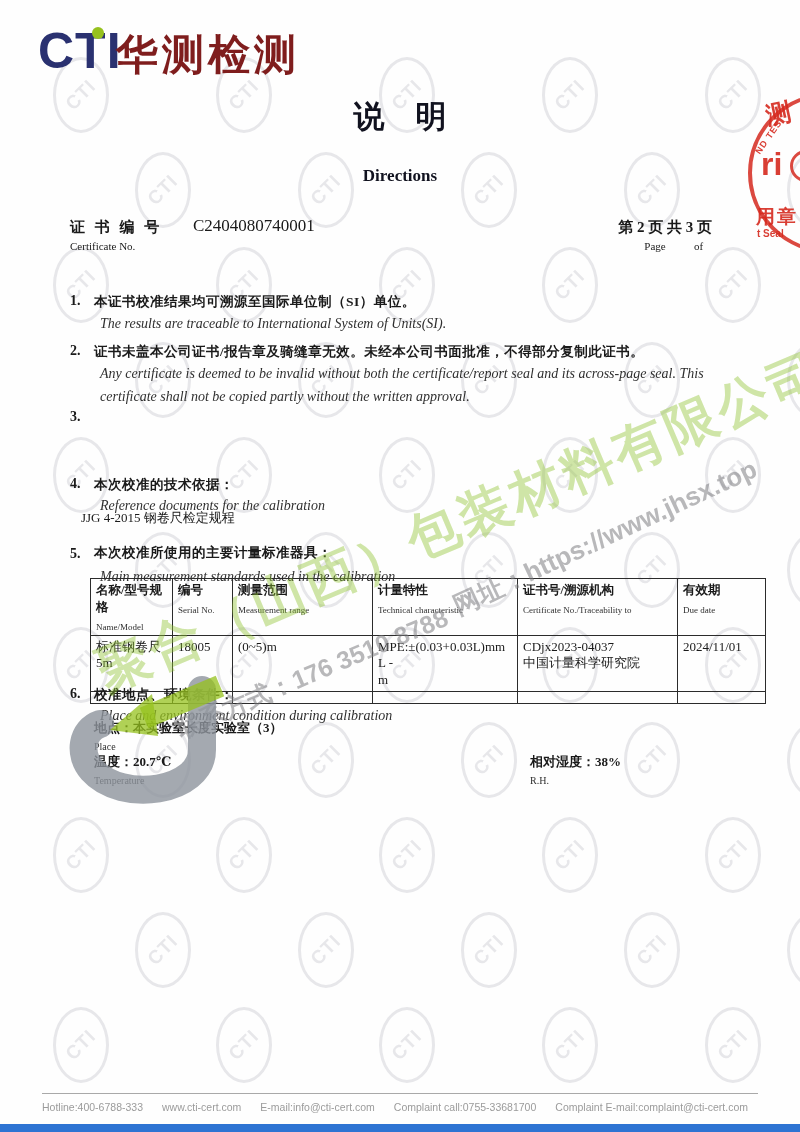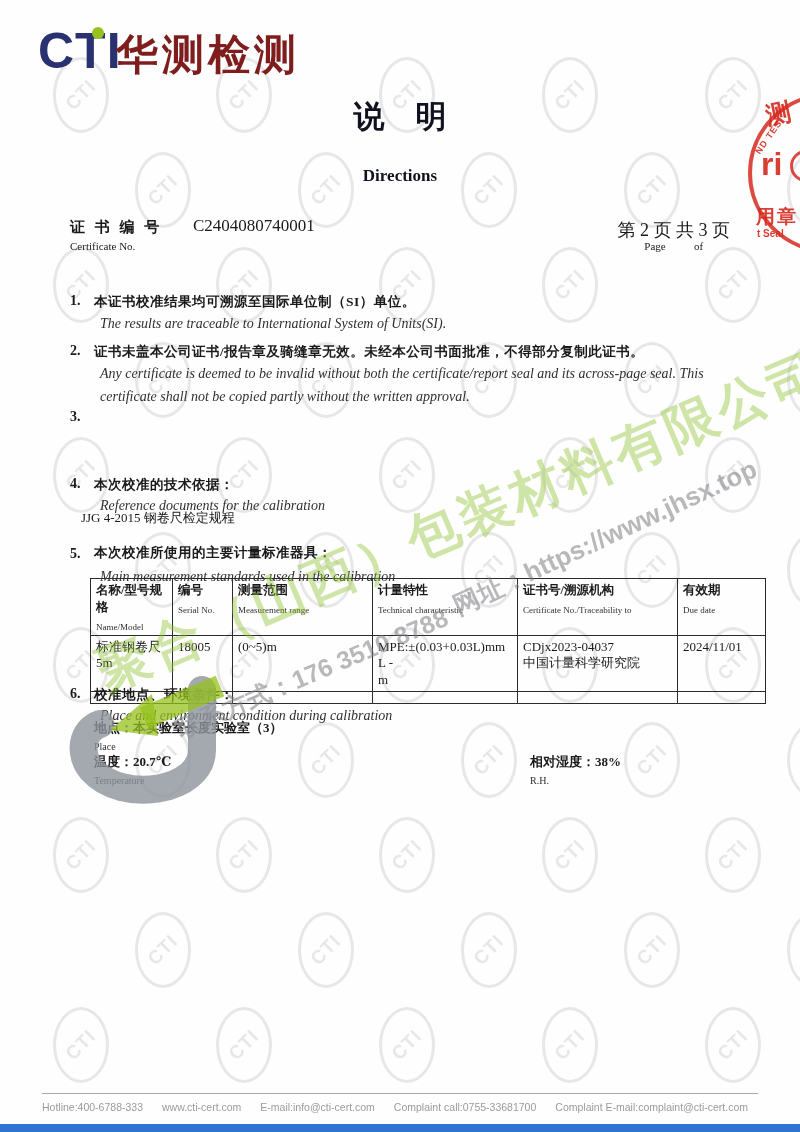--- a/index.html
+++ b/index.html
@@ -19,21 +19,21 @@
   .logo-cti{left:38px;top:26px;font-family:"Liberation Sans",sans-serif;font-weight:bold;
             font-size:50px;line-height:1;color:#2a3170;letter-spacing:1px;}
   .logo-dot{position:absolute;left:92px;top:27px;width:12px;height:12px;border-radius:50%;background:#96c11e;}
   .logo-cn{left:116px;top:34px;font-family:"Liberation Sans",sans-serif;font-weight:bold;
            font-size:42px;line-height:1;color:#7f1d1d;letter-spacing:4px;}
   .doc-title{left:0;top:96px;width:800px;text-align:center;font-size:31px;font-weight:bold;color:#11121f;}
   .doc-sub{left:0;top:166px;width:800px;text-align:center;font-size:17px;font-weight:bold;color:#11121f;}
   .cert-label{left:70px;top:218px;font-size:15px;font-weight:bold;letter-spacing:3px;}
   .cert-no{left:193px;top:216px;font-size:17px;}
   .cert-label-en{left:70px;top:240px;font-size:11px;}
-  .page-cn{left:600px;top:218px;width:130px;text-align:right;font-size:18px;font-weight:normal;}
+  .page-cn{left:600px;top:218px;width:130px;text-align:center;font-size:15px;font-weight:bold;}
   .page-en{left:600px;top:240px;width:110px;text-align:center;font-size:11px;}
   .of-en{left:694px;top:240px;font-size:11px;}
   .item-no{position:absolute;left:70px;font-size:14px;font-weight:bold;}
   .item-cn{position:absolute;left:94px;font-size:13.5px;font-weight:bold;letter-spacing:0.5px;}
   .item-en{position:absolute;left:100px;width:648px;font-size:14px;color:#2f2f2f;line-height:1.65;font-style:italic;}
   .ref-line{position:absolute;left:81px;font-size:13px;}
   
   .std-table{position:absolute;left:90px;top:578px;border-collapse:collapse;table-layout:fixed;}
   .std-table td{border:1.5px solid #2b2b2b;vertical-align:top;padding:3px 5px;}
   .th-cn{font-size:12.5px;font-weight:bold;}

